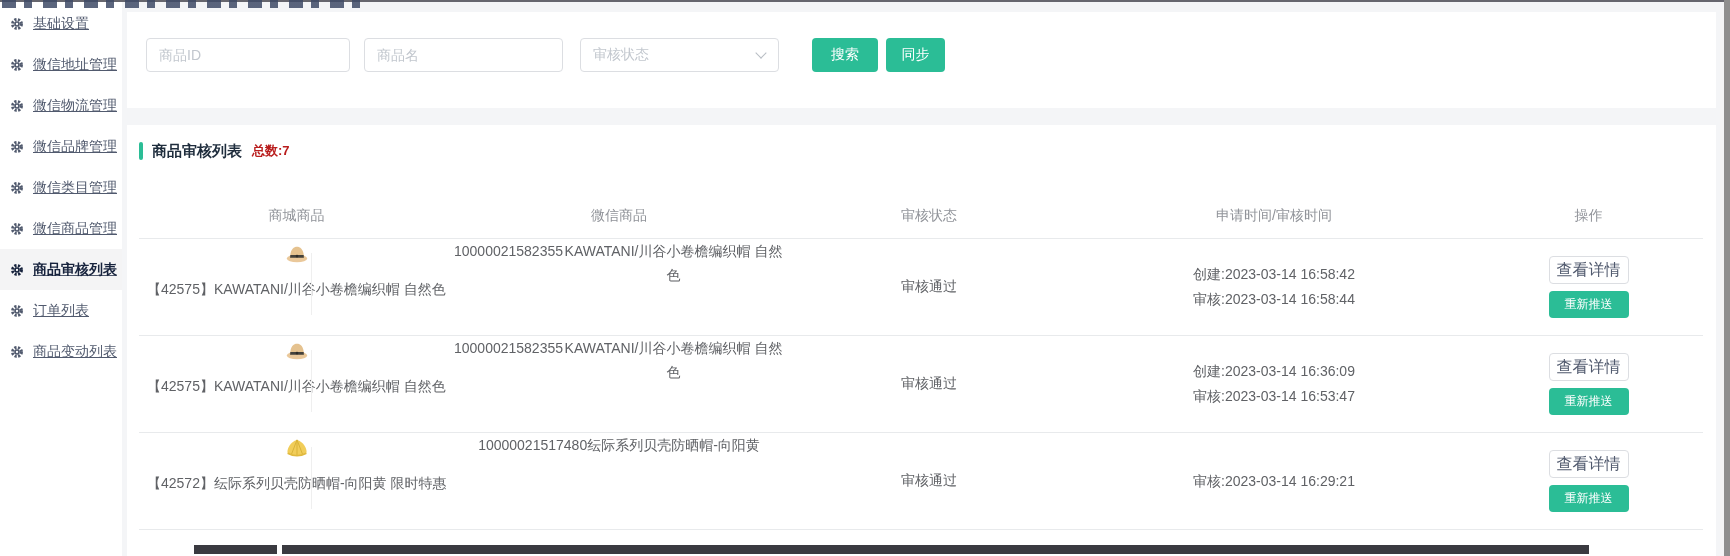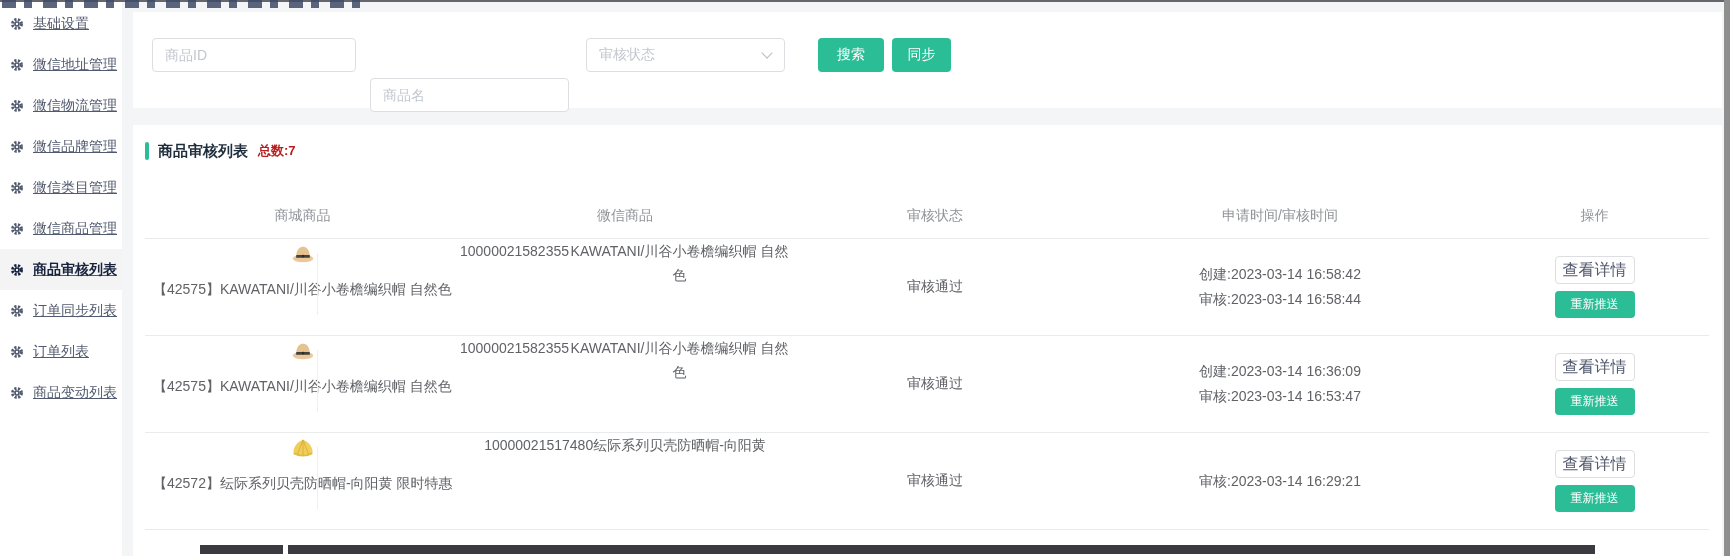--- a/index.html
+++ b/index.html
@@ -21,27 +21,27 @@
   }
 
   
   .sidebar { position:absolute; left:0; top:2px; bottom:0; width:122px; background:#fff; padding-top:1px; z-index:5;text-decoration:underline; }
   .side-item { height:41px; display:flex; align-items:center; gap:9px; padding-left:10px; font-size:14px; color:#515a6e; cursor:pointer; white-space:nowrap; }
   .side-item .gear { width:14px; height:14px; display:inline-flex; color:#515a6e; flex:0 0 auto; }
   .side-item.active { background:#f4f4f5; font-weight:bold; color:#17233d; }
   .side-item.active .gear { color:#17233d; }
 
   
-  .main { position:absolute; left:133px; top:0; width:1589px; }
+  .main { position:absolute; left:127px; top:0; width:1589px; }
 
   .filter-card { margin-top:12px; background:#fff; height:96px; padding:26px 0 0 19px; display:flex; align-items:flex-start; }
   .f-input { height:34px; border:1px solid #dcdee2; border-radius:4px; background:#fff; padding:0 12px; font-size:14px; color:#515a6e; outline:none; font-family:inherit; }
   .f-input::placeholder { color:#c2c7ce; }
   .inp-id { width:204px; margin-right:14px; }
-  .inp-name { width:199px; margin-right:17px;margin-top:40px; }
+  .inp-name { width:199px; margin-right:17px; }
   .sel-wrap { position:relative; width:199px; margin-right:33px; }
   .sel-box { width:100%; height:34px; border:1px solid #dcdee2; border-radius:4px; background:#fff; display:flex; align-items:center; padding:0 12px; font-size:14px; color:#c2c7ce; cursor:pointer; }
   .chev { position:absolute; right:14px; top:11px; width:8px; height:8px; border-right:1.4px solid #b8bdc4; border-bottom:1.4px solid #b8bdc4; transform:rotate(45deg); }
   .btn { height:34px; border:none; border-radius:4px; background:var(--accent); color:#fff; font-size:14px; font-family:inherit; cursor:pointer; }
   .btn-search { width:66px; margin-right:8px; }
   .btn-sync  { width:59px; }
 
   .list-card { margin-top:17px; background:#fff; height:431px; padding:16px 13px 0 12px; position:relative; overflow:hidden; }
   .title-row { display:flex; align-items:center; height:20px; }
   .title-bar { width:4px; height:18px; background:var(--accent); border-radius:2px; margin-right:9px; }
@@ -153,30 +153,20 @@
     <span class="gear">
       <svg viewBox="0 0 16 16" width="14" height="14">
         <circle cx="8" cy="8" r="5" fill="none" stroke="currentColor" stroke-width="3.6" stroke-dasharray="2.4 1.6"></circle>
         <circle cx="8" cy="8" r="3.2" fill="currentColor"></circle>
         <circle cx="8" cy="8" r="1.3" fill="#ffffff"></circle>
       </svg>
     </span>
     <span class="side-label">商品审核列表</span>
   </div>
 
-  <div class="side-item">
-    <span class="gear">
-      <svg viewBox="0 0 16 16" width="14" height="14">
-        <circle cx="8" cy="8" r="5" fill="none" stroke="currentColor" stroke-width="3.6" stroke-dasharray="2.4 1.6"></circle>
-        <circle cx="8" cy="8" r="3.2" fill="currentColor"></circle>
-        <circle cx="8" cy="8" r="1.3" fill="#ffffff"></circle>
-      </svg>
-    </span>
-    <span class="side-label">订单同步列表</span>
-  </div>
 
   <div class="side-item">
     <span class="gear">
       <svg viewBox="0 0 16 16" width="14" height="14">
         <circle cx="8" cy="8" r="5" fill="none" stroke="currentColor" stroke-width="3.6" stroke-dasharray="2.4 1.6"></circle>
         <circle cx="8" cy="8" r="3.2" fill="currentColor"></circle>
         <circle cx="8" cy="8" r="1.3" fill="#ffffff"></circle>
       </svg>
     </span>
     <span class="side-label">订单列表</span>

